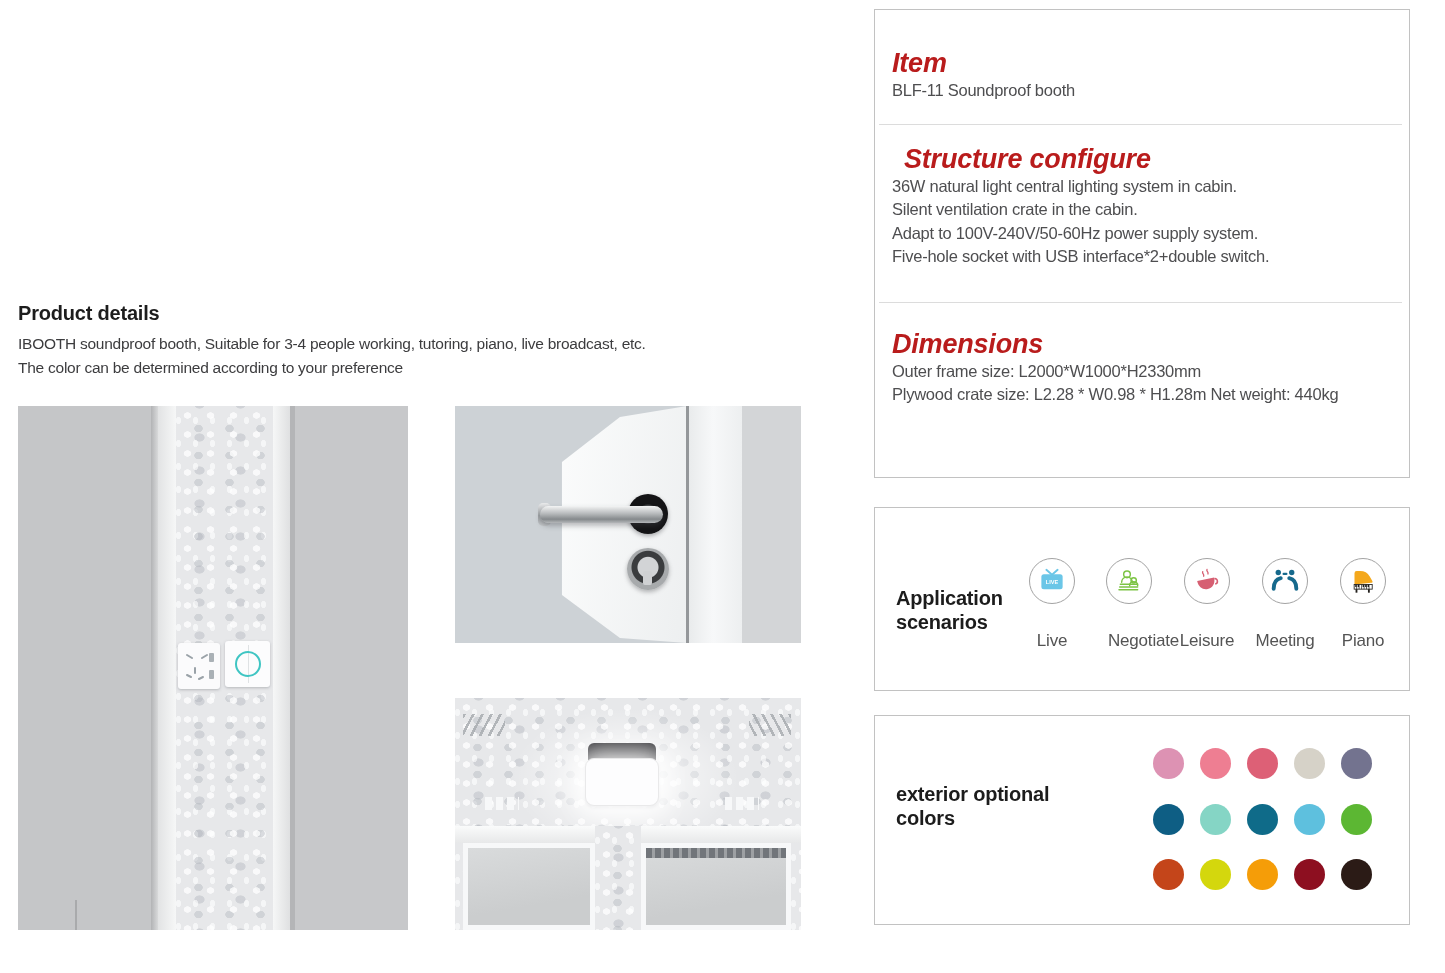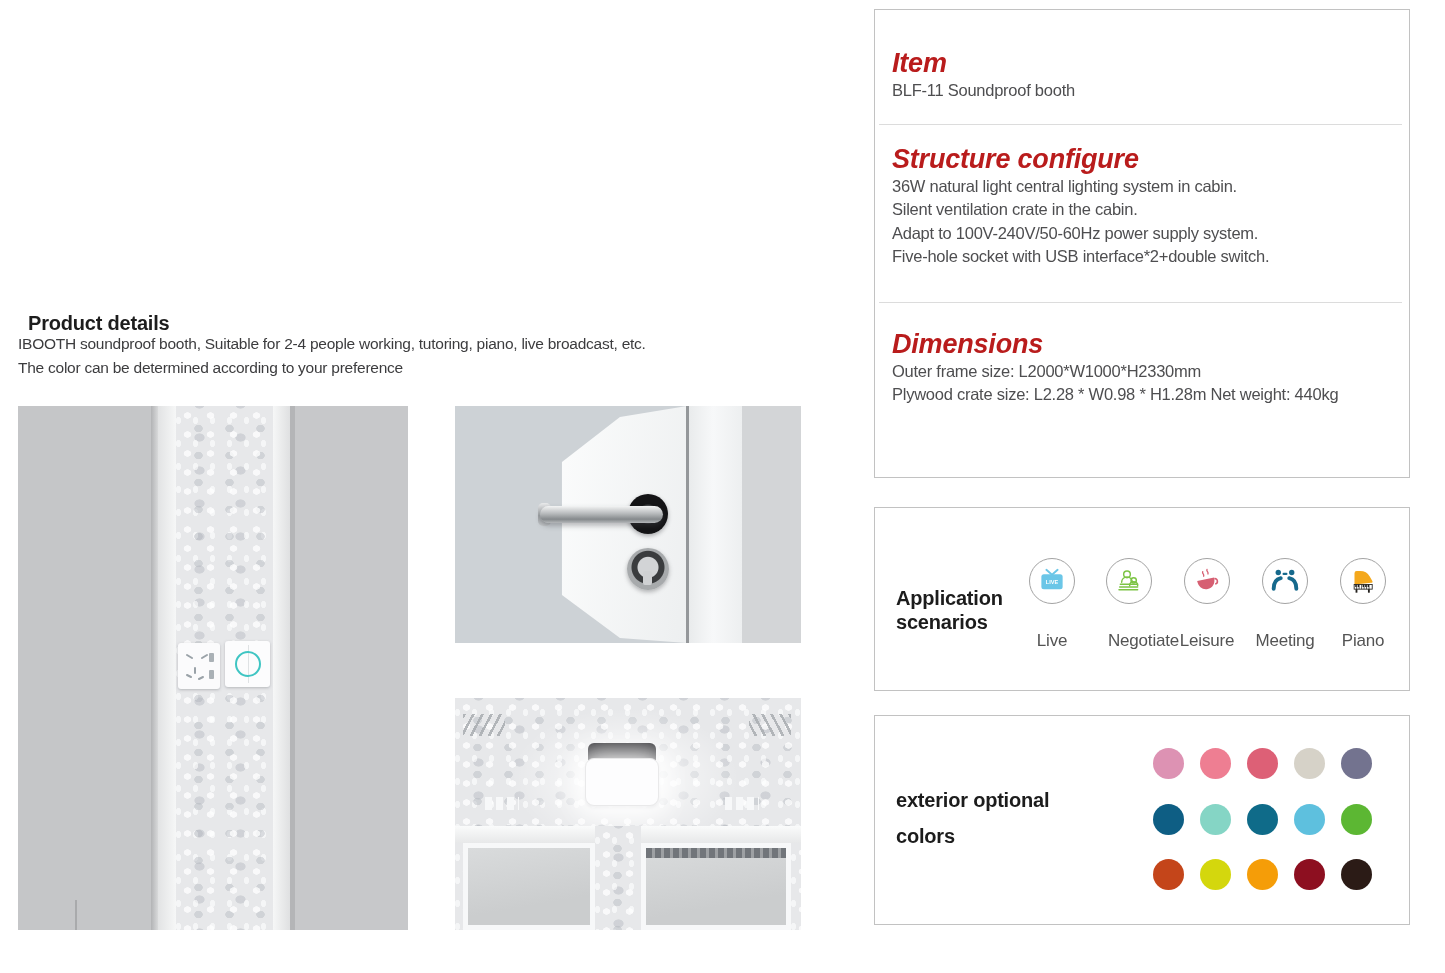--- a/index.html
+++ b/index.html
@@ -5,21 +5,21 @@
   html,body{margin:0;padding:0;}
   body{
     width:1445px;height:973px;overflow:hidden;background:#ffffff;
     font-family:"Liberation Sans", sans-serif;color:#4e4e50;
     -webkit-font-smoothing:antialiased;
   }
   .page{position:relative;width:1445px;height:973px;background:#fff;}
 
   
   .product-title{
-    position:absolute;left:18px;top:302px;margin:10px;
+    position:absolute;left:18px;top:302px;margin:0;
     font-size:20px;font-weight:700;color:#1d1d1d;letter-spacing:-0.2px;
   }
   .product-desc{position:absolute;left:18px;top:332px;font-size:15.5px;color:#3c3c3e;letter-spacing:-0.25px;line-height:24.4px;white-space:nowrap;}
 
   
   .photo{position:absolute;overflow:hidden;}
   .photo-wall{left:18px;top:406px;width:390px;height:524px;background:#c6c7c9;}
   .photo-door{left:455px;top:406px;width:346px;height:237px;background:#cdd2d6;}
   .photo-ceiling{left:455px;top:698px;width:346px;height:232px;background:#f3f4f5;}
   .abs{position:absolute;}
@@ -120,50 +120,50 @@
   .box-colors{top:715px;height:210px;}
 
   .box h3{margin:0;font-size:27px;font-weight:700;color:#b91c1c;letter-spacing:-0.2px;font-style:italic;}
   .spec-line, .spec-value{font-size:16.5px;color:#4e4e50;letter-spacing:-0.25px;white-space:nowrap;}
   .spec-lines{line-height:23.4px;}
   .divider{position:absolute;left:4px;right:7px;height:1px;background:#dcdcdc;}
 
   .item-h{position:absolute;left:17px;top:38px;}
   .item-v{position:absolute;left:17px;top:71px;}
   .div1{top:114px;}
-  .struct-h{position:absolute;left:17px;top:134px;}
+  .struct-h{position:absolute;left:29px;top:134px;}
   .struct-lines{position:absolute;left:17px;top:165px;}
   .div2{top:292px;}
   .dim-h{position:absolute;left:17px;top:319px;}
   .dim-lines{position:absolute;left:17px;top:350px;}
 
   .scen-heading{position:absolute;left:21px;top:78px;width:140px;font-size:20px;font-weight:700;
     color:#1c1c1c;line-height:24px;letter-spacing:-0.2px;}
   .scen-circle{position:absolute;top:50px;width:46px;height:46px;border-radius:50%;
     border:1.5px solid #a3a3a3;box-sizing:border-box;background:#fff;
     display:flex;align-items:center;justify-content:center;}
   .scen-label{position:absolute;top:123px;width:100px;text-align:center;
     font-size:17px;color:#545454;letter-spacing:-0.2px;}
   .c0{left:154px;} .c1{left:231px;} .c2{left:309px;} .c3{left:387px;} .c4{left:465px;}
   .l0{left:127px;} .l1{left:204px;text-align:right;} .l2{left:282px;} .l3{left:360px;} .l4{left:438px;}
 
   .ext-heading{position:absolute;left:21px;top:66px;width:185px;font-size:20px;font-weight:700;
-    color:#1c1c1c;line-height:36px;letter-spacing:-0.2px;}
+    color:#1c1c1c;line-height:24px;letter-spacing:-0.2px;}
   .swatch-grid{position:absolute;left:278px;top:32px;display:grid;
     grid-template-columns:repeat(5,31px);grid-auto-rows:31px;gap:24.5px 16px;}
   .swatch{width:31px;height:31px;border-radius:50%;}
 </style>
 </head>
 <body>
 
 <div class="page">
 
   <h2 class="product-title">Product details</h2>
   <div class="product-desc">
-    <div>IBOOTH soundproof booth, Suitable for 2-4 people working, tutoring, piano, live broadcast, etc.</div>
+    <div>IBOOTH soundproof booth, Suitable for 3-4 people working, tutoring, piano, live broadcast, etc.</div>
     <div>The color can be determined according to your preference</div>
   </div>
 
   <div class="photo photo-wall">
     <div class="abs wg1"></div>
     <div class="abs wseam1"></div>
     <div class="abs wwhite1"></div>
     <div class="abs wfelt felt"></div>
     <div class="abs wwhite2"></div>
     <div class="abs wseam2"></div>

